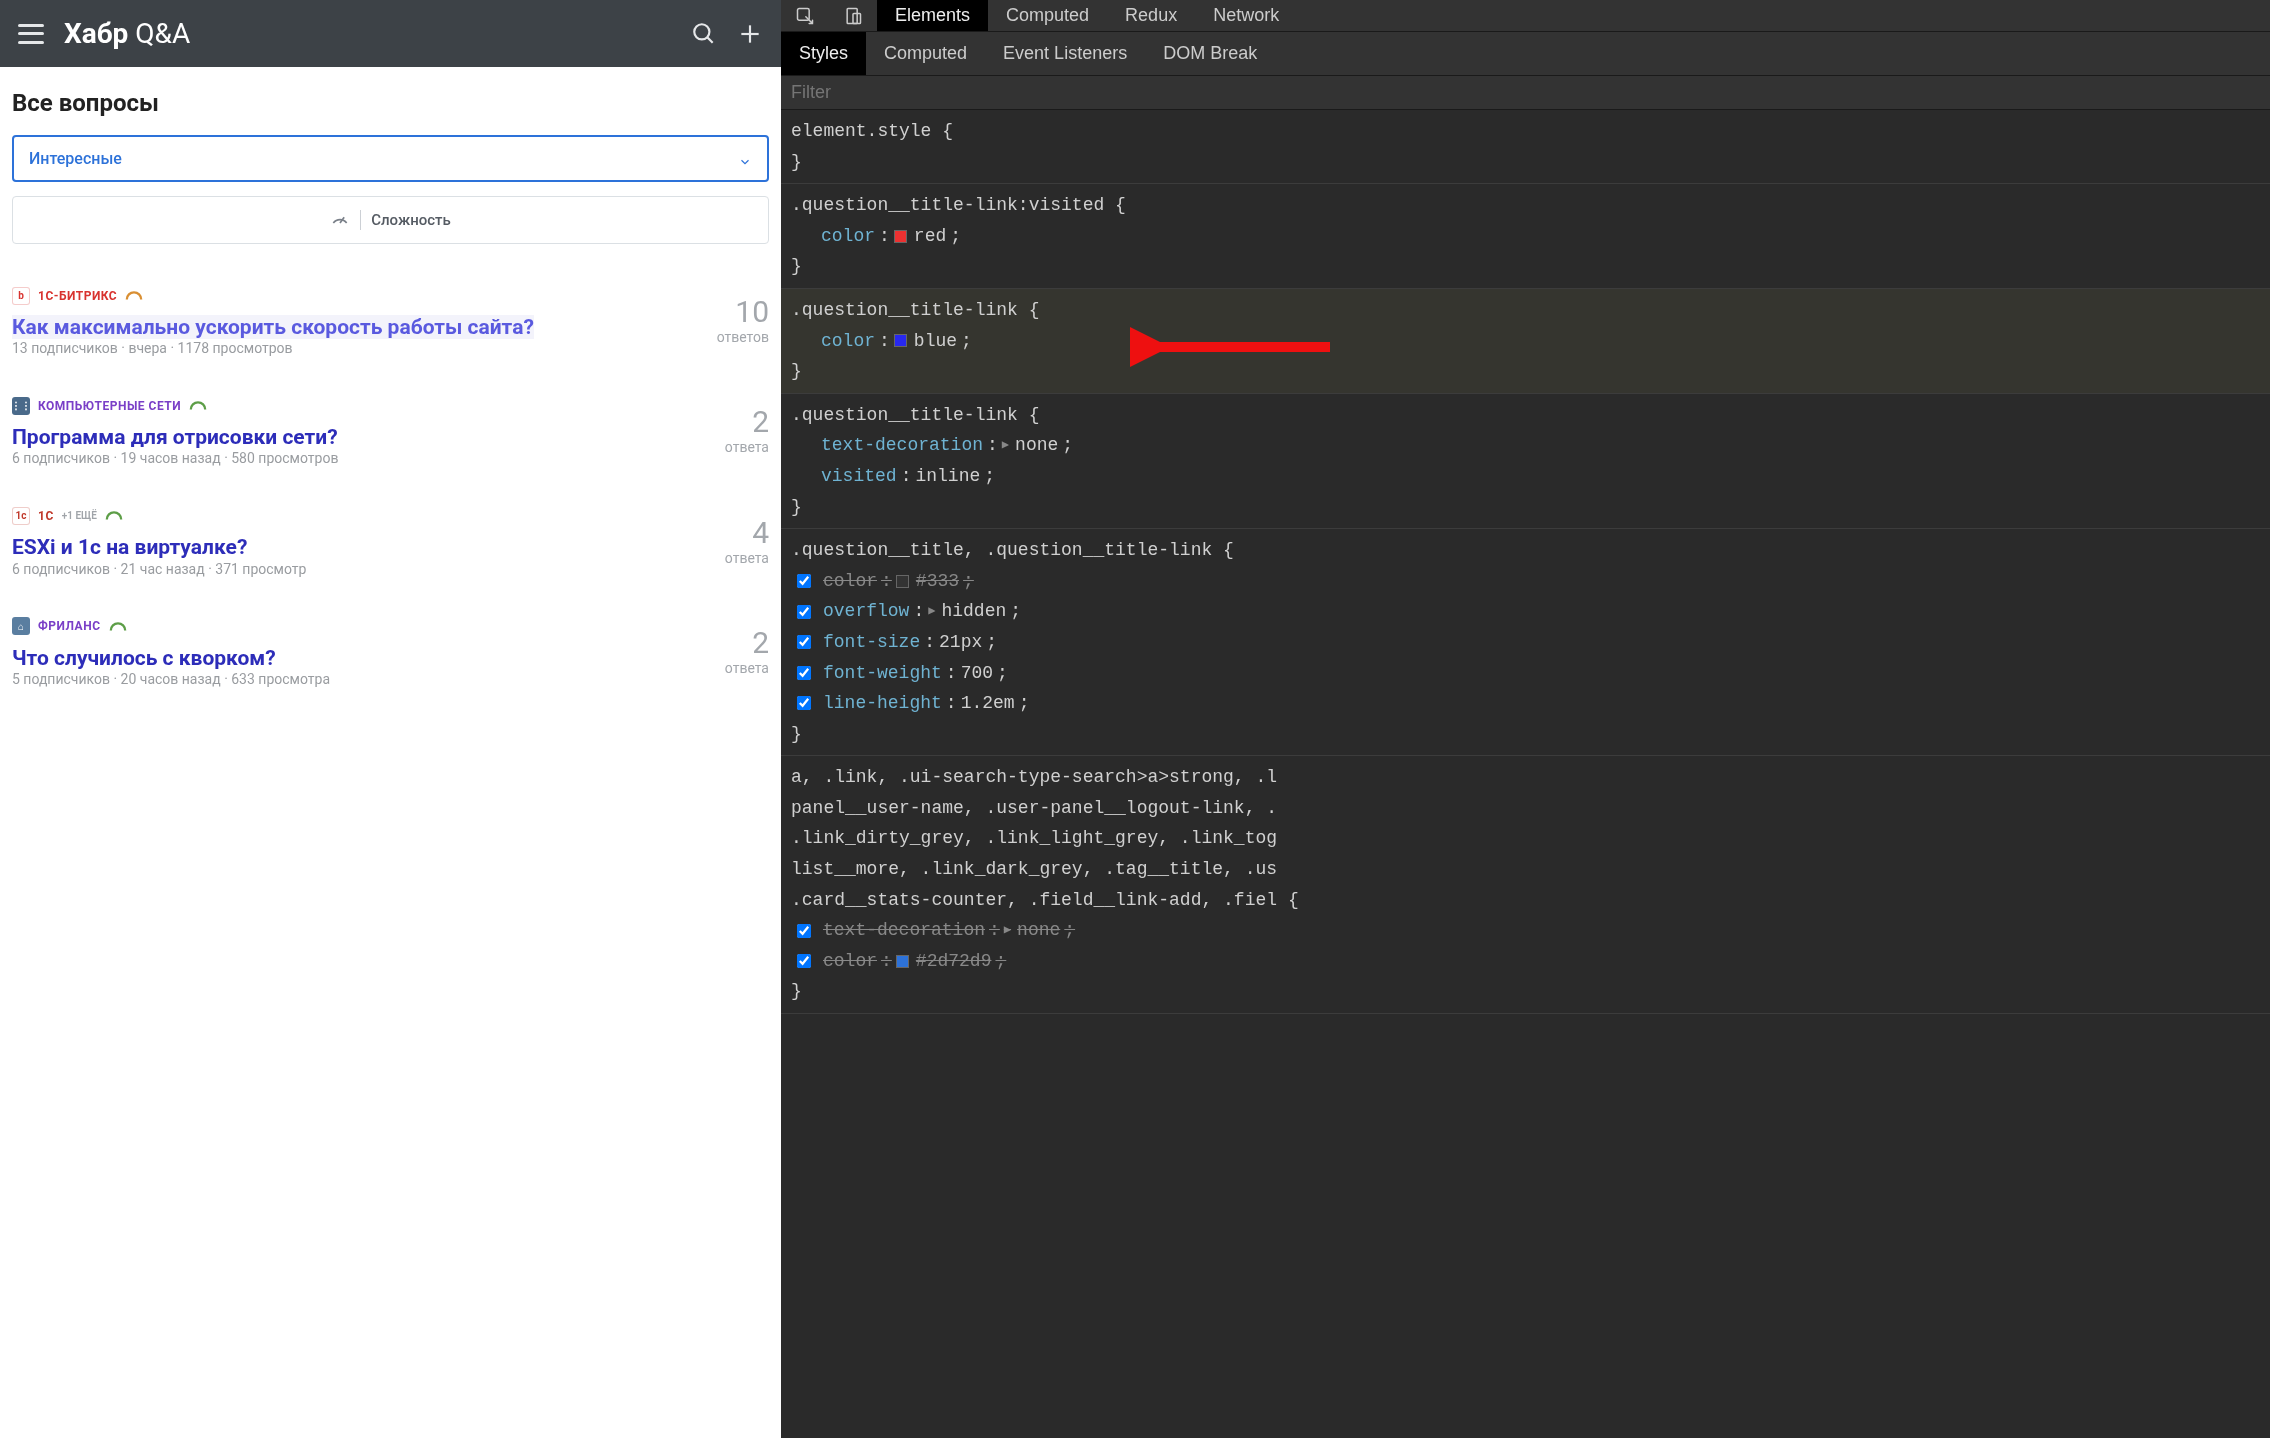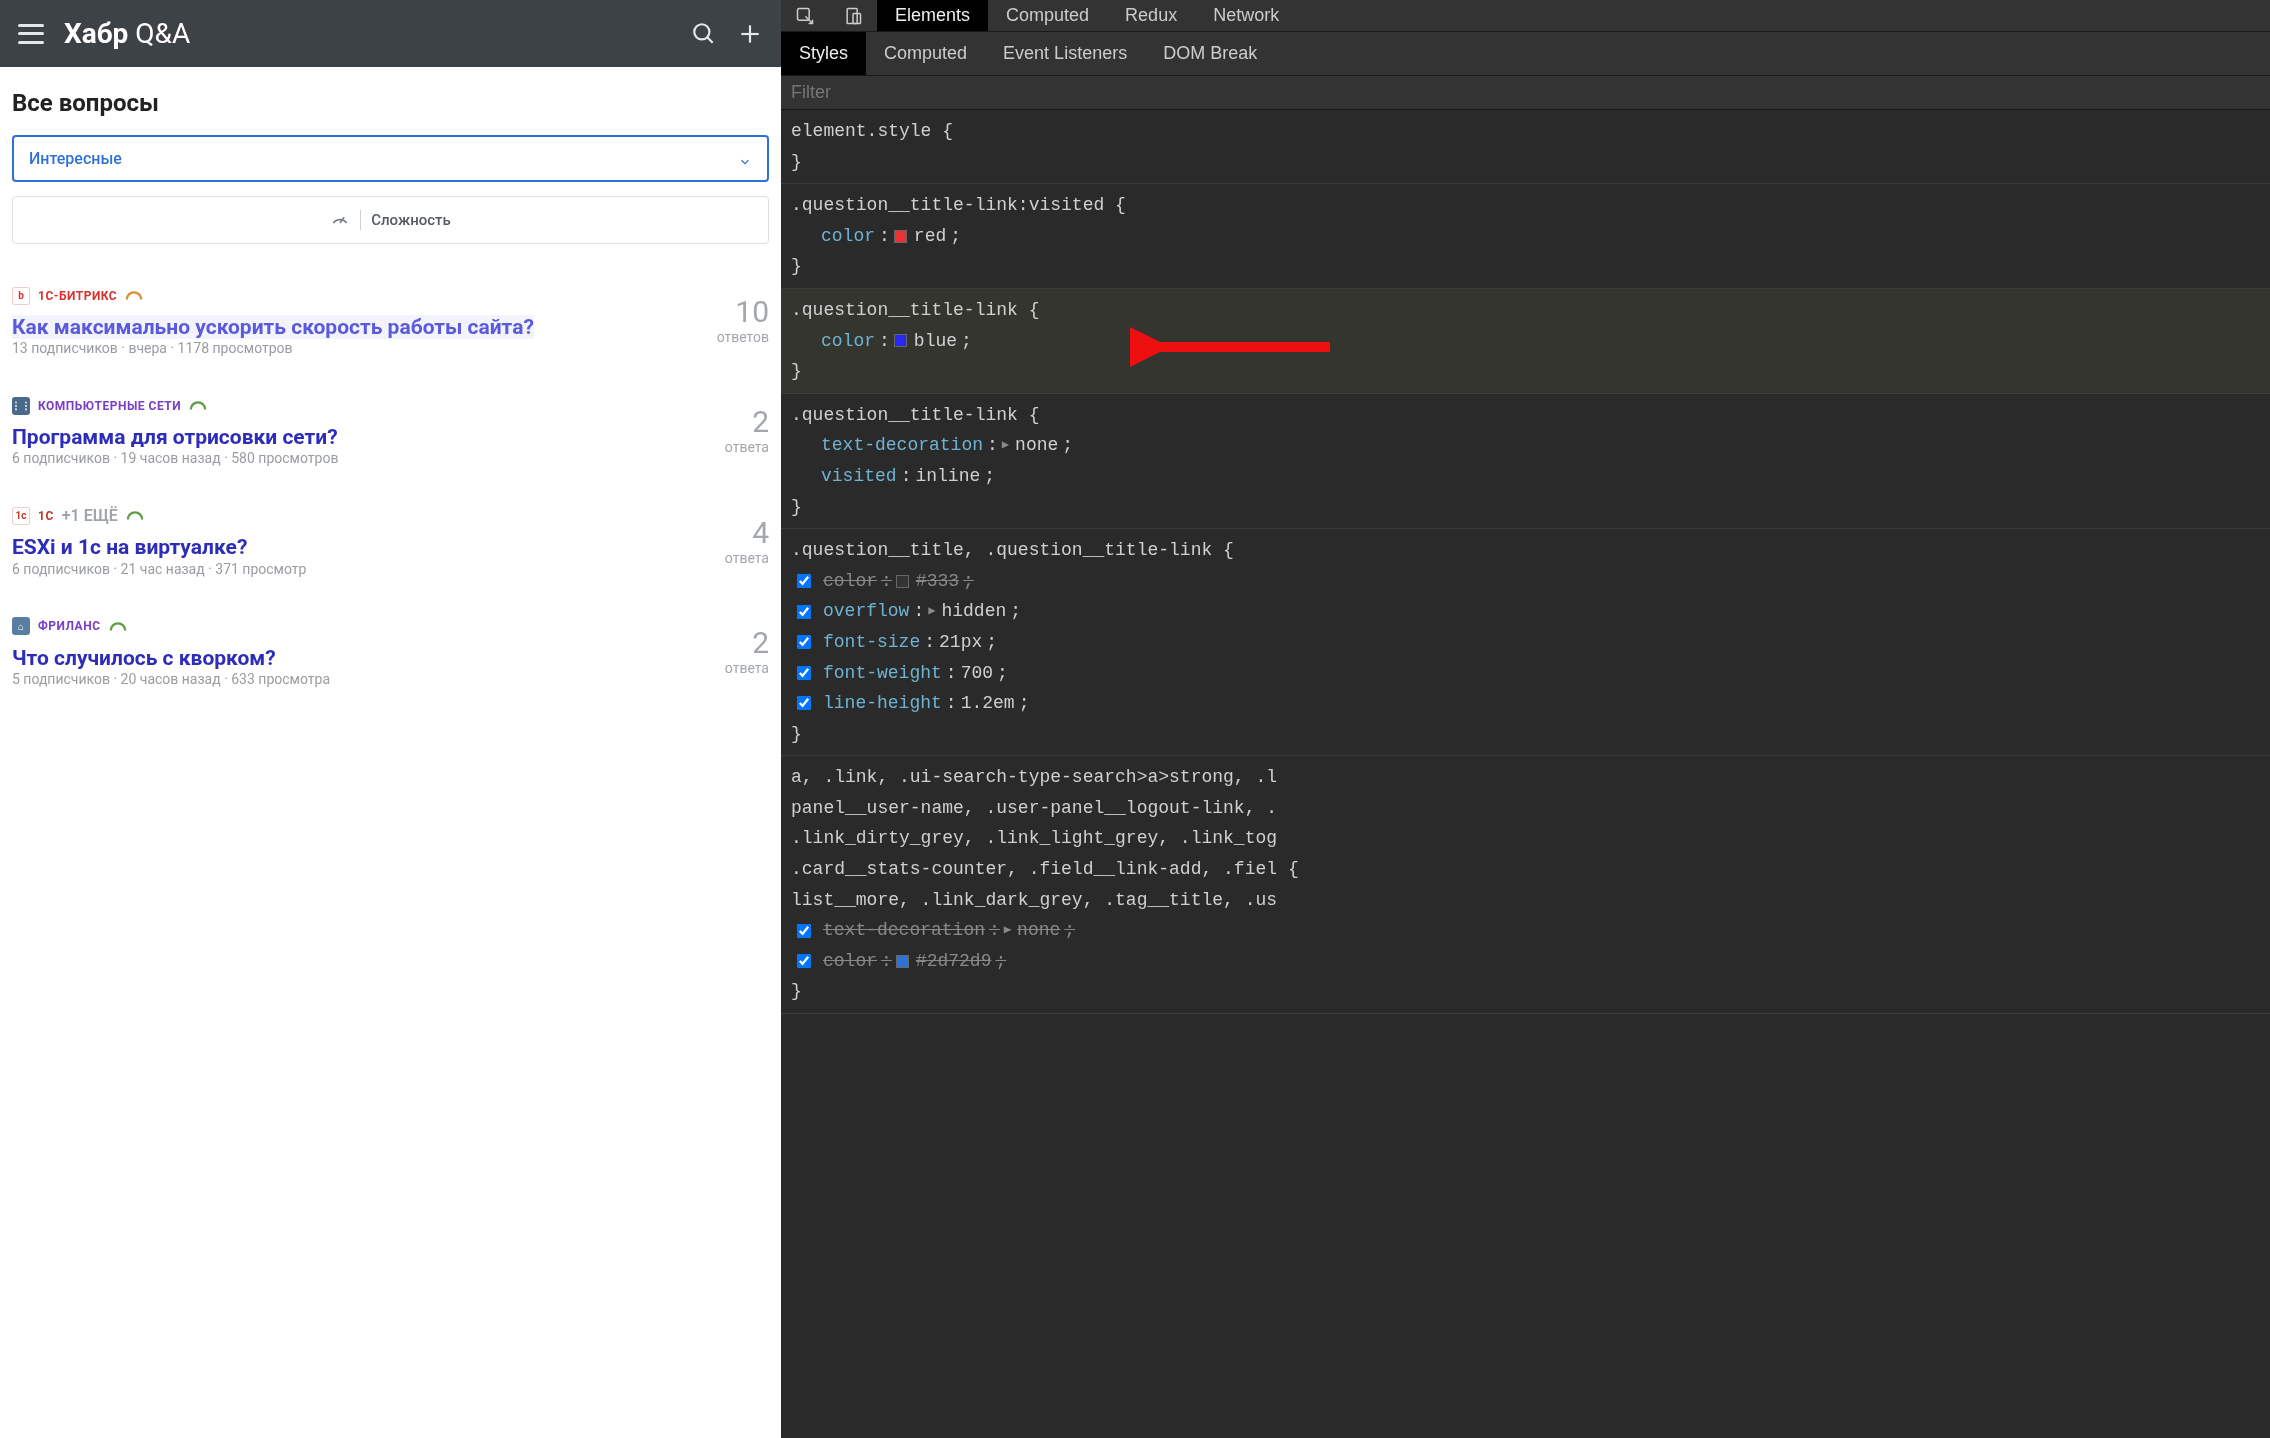--- a/index.html
+++ b/index.html
@@ -34,21 +34,21 @@
 .q-tags { display: flex; align-items: center; gap: 8px; margin-bottom: 10px; }
 .tag-icon { width: 18px; height: 18px; display: inline-flex; align-items: center; justify-content: center; border-radius: 3px; font-size: 10px; color: #fff; font-weight: 700; }
 .tag-name { font-size: 12px; font-weight: 700; letter-spacing: 0.5px; text-transform: uppercase; }
 .diff-arc svg { width: 18px; height: 12px; fill: none; stroke-width: 2.5; }
 .q-title { font-size: 21px; font-weight: 700; line-height: 1.2em; color: #2d2db9; margin-bottom: 10px; display: inline; }
 .q-title.visited { color: #5a5adf; background: rgba(45,45,185,0.06); }
 .q-meta { font-size: 14px; color: #999ca0; }
 .q-right { text-align: right; min-width: 60px; display: flex; flex-direction: column; justify-content: center; }
 .q-count { font-size: 30px; font-weight: 400; color: #a3a7ac; line-height: 1; }
 .q-count-label { font-size: 14px; color: #a3a7ac; margin-top: 2px; }
-.extra-tag { font-size: 16px; color: #a0a4a9; font-weight: 600; }
+.extra-tag { font-size: 10px; color: #a0a4a9; font-weight: 600; }
 
 
 .devtools { flex: 1; background: #2a2a2a; color: #cfcfcf; font-family: Menlo, Monaco, "Courier New", monospace; font-size: 18px; display: flex; flex-direction: column; min-width: 0; overflow: hidden; }
 .dt-top { background: #333; display: flex; align-items: center; height: 32px; border-bottom: 1px solid #1a1a1a; }
 .dt-top .tool-icn { width: 48px; display: flex; align-items: center; justify-content: center; height: 100%; cursor: pointer; }
 .dt-top .tool-icn svg { width: 20px; height: 20px; stroke: #ccc; fill: none; stroke-width: 1.8; }
 .dt-tabs { display: flex; height: 100%; }
 .dt-tab { padding: 0 18px; display: flex; align-items: center; font-family: -apple-system, sans-serif; font-size: 18px; color: #ccc; cursor: pointer; }
 .dt-tab.active { background: #000; color: #eee; }
 
@@ -299,22 +299,22 @@
           </span>
           <span class="prop">line-height</span>
           <span class="colon">:</span> 
           <span class="val">1.2em</span>
           <span class="colon">;</span>
         </div><div class="brace rule-indent">}</div></div>
       <div class="rule">
         <div class="selector">a, .link, .ui-search-type-search&gt;a&gt;strong, .l</div>
         <div class="selector">panel__user-name, .user-panel__logout-link, .</div>
         <div class="selector">.link_dirty_grey, .link_light_grey, .link_tog</div>
+        <div class="selector">list__more, .link_dark_grey, .tag__title, .us</div>
         <div class="selector">.card__stats-counter, .field__link-add, .fiel <span class="brace">{</span></div>
-        <div class="selector">list__more, .link_dark_grey, .tag__title, .us</div>
         <div class="prop-line struck">
           <span class="checkbox-lead">
             <input type="checkbox" checked="" style="">
           </span>
           <span class="prop">text-decoration</span>
           <span class="colon">:</span> 
           <span class="tri">▶</span>
           <span class="val">none</span>
           <span class="colon">;</span>
         </div>

